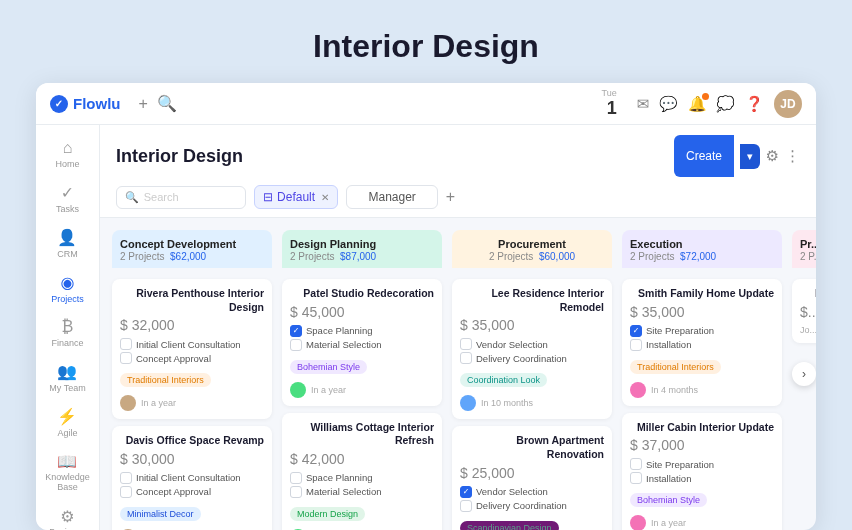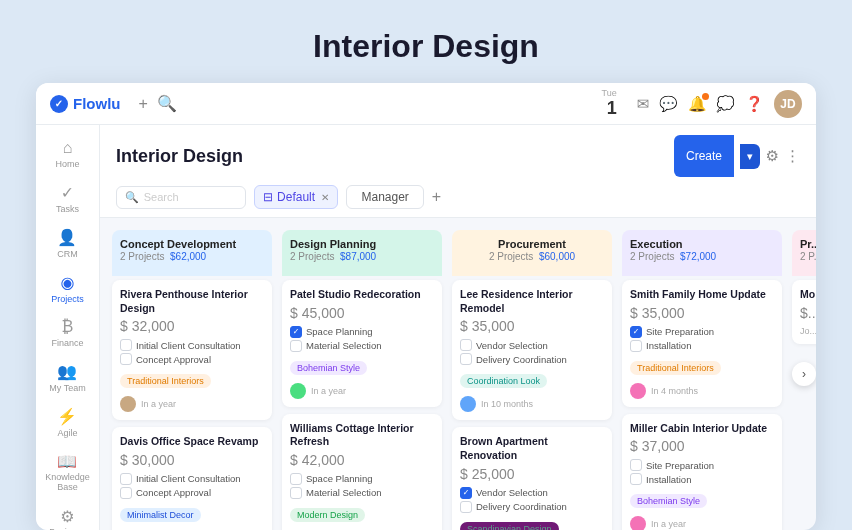--- a/index.html
+++ b/index.html
@@ -143,21 +143,21 @@
     .filter-btn {
       display: flex; align-items: center; gap: 4px;
       background: #eef2ff; border: 1px solid #c7d2fe;
       border-radius: 6px; padding: 4px 8px; font-size: 12px;
       color: #4f46e5; cursor: pointer;
     }
     .filter-x { font-size: 10px; color: #888; cursor: pointer; margin-left: 2px; }
     .manager-btn {
       display: flex; align-items: center; gap: 4px;
       background: #fff; border: 1px solid #e0e4ea;
-      border-radius: 6px; padding: 4px 14px; font-size: 12px;
+      border-radius: 6px; padding: 4px 21px; font-size: 12px;
       color: #555; cursor: pointer;
     }
     .add-btn {
       color: #888; font-size: 16px; cursor: pointer;
     }
     
     .kanban-board {
       display: flex;
       gap: 0;
       overflow-x: auto;
@@ -166,42 +166,42 @@
       align-items: flex-start;
     }
     .kanban-col {
       min-width: 160px;
       max-width: 160px;
       background: transparent;
       margin-right: 10px;
       flex-shrink: 0;
     }
     .col-header {
-      padding: 8px 8px 14px;
+      padding: 8px 8px 6px;
       border-radius: 8px 8px 0 0;
-      margin-bottom: 4px;
+      margin-bottom: 11px;
     }
     .col-header.blue { background: #e0f0ff; }
     .col-header.green { background: #d4f5e9; }
     .col-header.orange { background: #fff3e0; text-align: center; }
     .col-header.purple { background: #ede9ff; }
     .col-header.pink { background: #fde8f0; }
     .col-title { font-size: 11px; font-weight: 700; color: #222; }
     .col-meta { font-size: 10px; color: #888; margin-top: 1px; }
     .col-meta span { color: #2563eb; }
     
     .card {
       background: #fff;
       border-radius: 8px;
       padding: 8px;
       margin-bottom: 7px;
       box-shadow: 0 1px 4px rgba(0,0,0,0.06);
       cursor: pointer;
     }
-    .card-title { font-size: 10.5px; font-weight: 600; color: #1a1a2e; margin-bottom: 3px; line-height: 1.3; }
+    .card-title { font-size: 10.5px; font-weight: 600; color: #1a1a2e; margin-bottom: 3px; line-height: 1.3; text-align: right; }
     .card-price { font-size: 14px; color: #888; margin-bottom: 5px; }
     .card-tasks { display: flex; flex-direction: column; gap: 2px; margin-bottom: 5px; }
     .card-task {
       display: flex; align-items: center; gap: 4px;
       font-size: 9.5px; color: #555;
     }
     .task-check {
       width: 12px; height: 12px; border-radius: 3px;
       border: 1.5px solid #d0d5dd;
       display: flex; align-items: center; justify-content: center;

